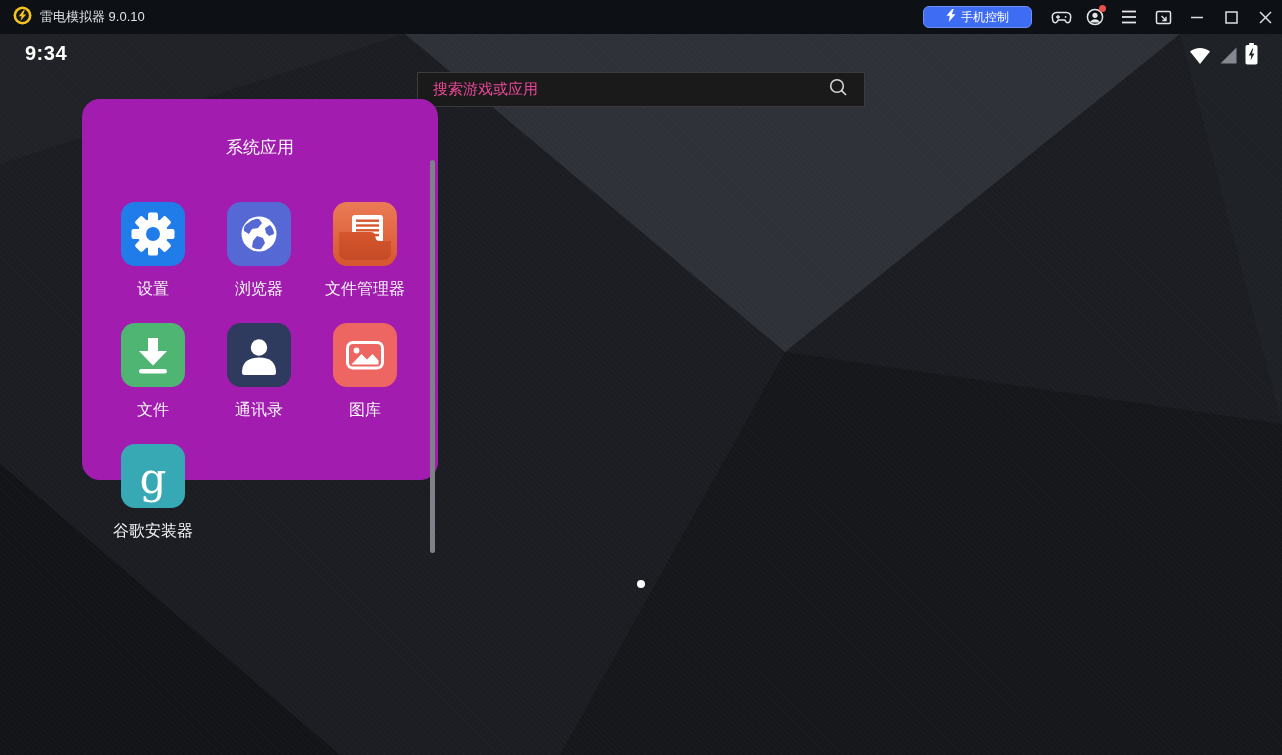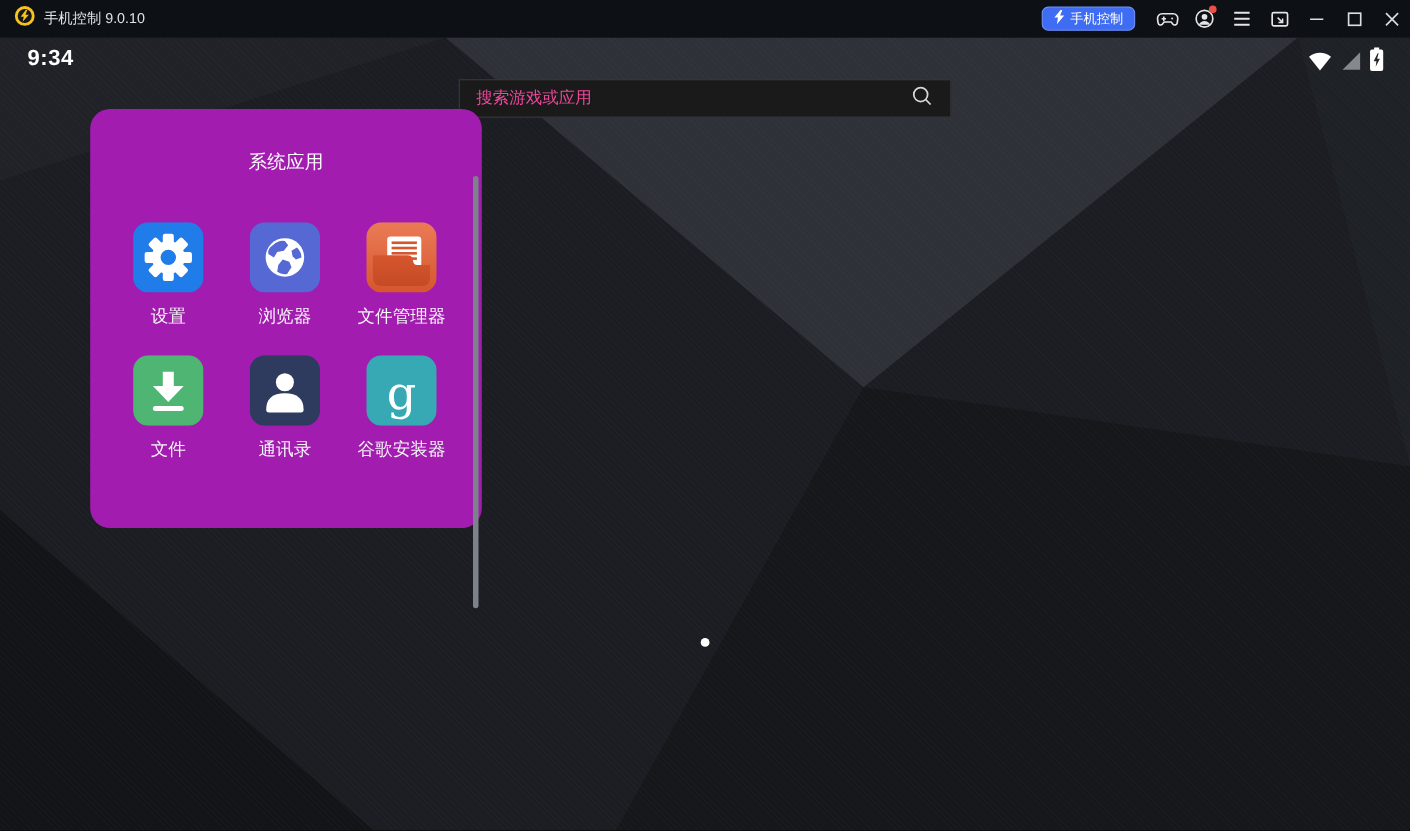--- a/index.html
+++ b/index.html
@@ -6,21 +6,21 @@
   html,body { width:1282px; height:755px; background:#000; overflow:hidden; }
   body { font-family:"Liberation Sans","DejaVu Sans",sans-serif; }
   .window { position:relative; width:1282px; height:755px; background:#0d1014; }
 
   
   .titlebar { position:absolute; left:0; top:0; width:1282px; height:34px;
     background:#0d1014; display:flex; align-items:center; justify-content:space-between; }
   .tb-left { display:flex; align-items:center; gap:8px; padding-left:13px; }
   .tb-title { color:#dfe2e6; font-size:13px; }
   .tb-right { display:flex; align-items:center; height:34px; }
-  .phone-ctrl { display:flex; align-items:center; gap:5px; height:22px; padding:0 10px;
+  .phone-ctrl { display:flex; align-items:center; gap:5px; height:22px; padding:0 22px;
     background:#3e6cf2; border:1px solid #6f8ef6; border-radius:6px; color:#fff;
     font-size:12px; cursor:pointer; margin-right:12px; }
   .tb-icon { width:34px; height:34px; display:flex; align-items:center; justify-content:center;
     position:relative; cursor:pointer; }
   .red-dot { position:absolute; right:6px; top:5px; width:7px; height:7px;
     border-radius:50%; }
 
   
   .screen { position:absolute; left:0; top:34px; width:1282px; height:721px;
     background:#1b1d22; overflow:hidden; }
@@ -68,21 +68,21 @@
 
   <div class="titlebar">
     <div class="tb-left">
       <span>
         <svg width="19" height="19" viewBox="0 0 19 19">
           <circle cx="9.5" cy="9.5" r="9" fill="#f6c41c"></circle>
           <circle cx="9.5" cy="9.5" r="6.4" fill="#14171c"></circle>
           <polygon points="10.4,4.2 5.8,10.2 8.6,10.2 7.6,14.8 13.2,8.4 10.2,8.4 11.8,4.2" fill="#f6c41c"></polygon>
         </svg>
       </span>
-      <span class="tb-title">手机控制 9.0.10</span>
+      <span class="tb-title">雷电模拟器 9.0.10</span>
     </div>
     <div class="tb-right">
       <button class="phone-ctrl">
         <span>
           <svg width="10" height="13" viewBox="0 0 10 13">
             <polygon points="6.2,0 0.5,6.8 3.8,6.8 2.8,13 9.5,5.2 5.8,5.2 7.8,0" fill="#fff"></polygon>
           </svg>
         </span>
         <span>手机控制</span>
       </button>
@@ -254,20 +254,31 @@
     <div class="app-icon">
               <svg width="64" height="64" viewBox="0 0 64 64">
                 <rect width="64" height="64" rx="14" fill="#2e3a5e"></rect>
       <circle cx="32" cy="24.5" r="8.2" fill="#fff"></circle>
       <path d="M15,49.5 q0,-15 17,-15 q17,0 17,15 q0,2.5 -2.5,2.5 H17.5 q-2.5,0 -2.5,-2.5 Z" fill="#fff"></path>
               </svg>
             </div>
     <div class="app-label">通讯录</div>
   </div>
 
+  <div class="app">
+    <div class="app-icon">
+              <svg width="64" height="64" viewBox="0 0 64 64">
+                <rect width="64" height="64" rx="14" fill="#ee6662"></rect>
+      <rect x="14.5" y="19.5" width="35" height="25.5" rx="5.5" fill="none" stroke="#fff" stroke-width="3"></rect>
+      <circle cx="23.5" cy="27.5" r="2.9" fill="#fff"></circle>
+      <path d="M18.5,41.5 L28.5,31 L34,36.5 L39.5,31 L45.5,37.5 V41.5 Z" fill="#fff"></path>
+              </svg>
+            </div>
+    <div class="app-label">图库</div>
+  </div>
 
   <div class="app">
     <div class="app-icon">
               <svg width="64" height="64" viewBox="0 0 64 64">
                 <rect width="64" height="64" rx="14" fill="#36a9b4"></rect>
       <text x="32" y="38" text-anchor="middle" dominant-baseline="middle" font-family="DejaVu Serif, Liberation Serif, serif" font-size="42" fill="#fff">g</text>
               </svg>
             </div>
     <div class="app-label">谷歌安装器</div>
   </div>

